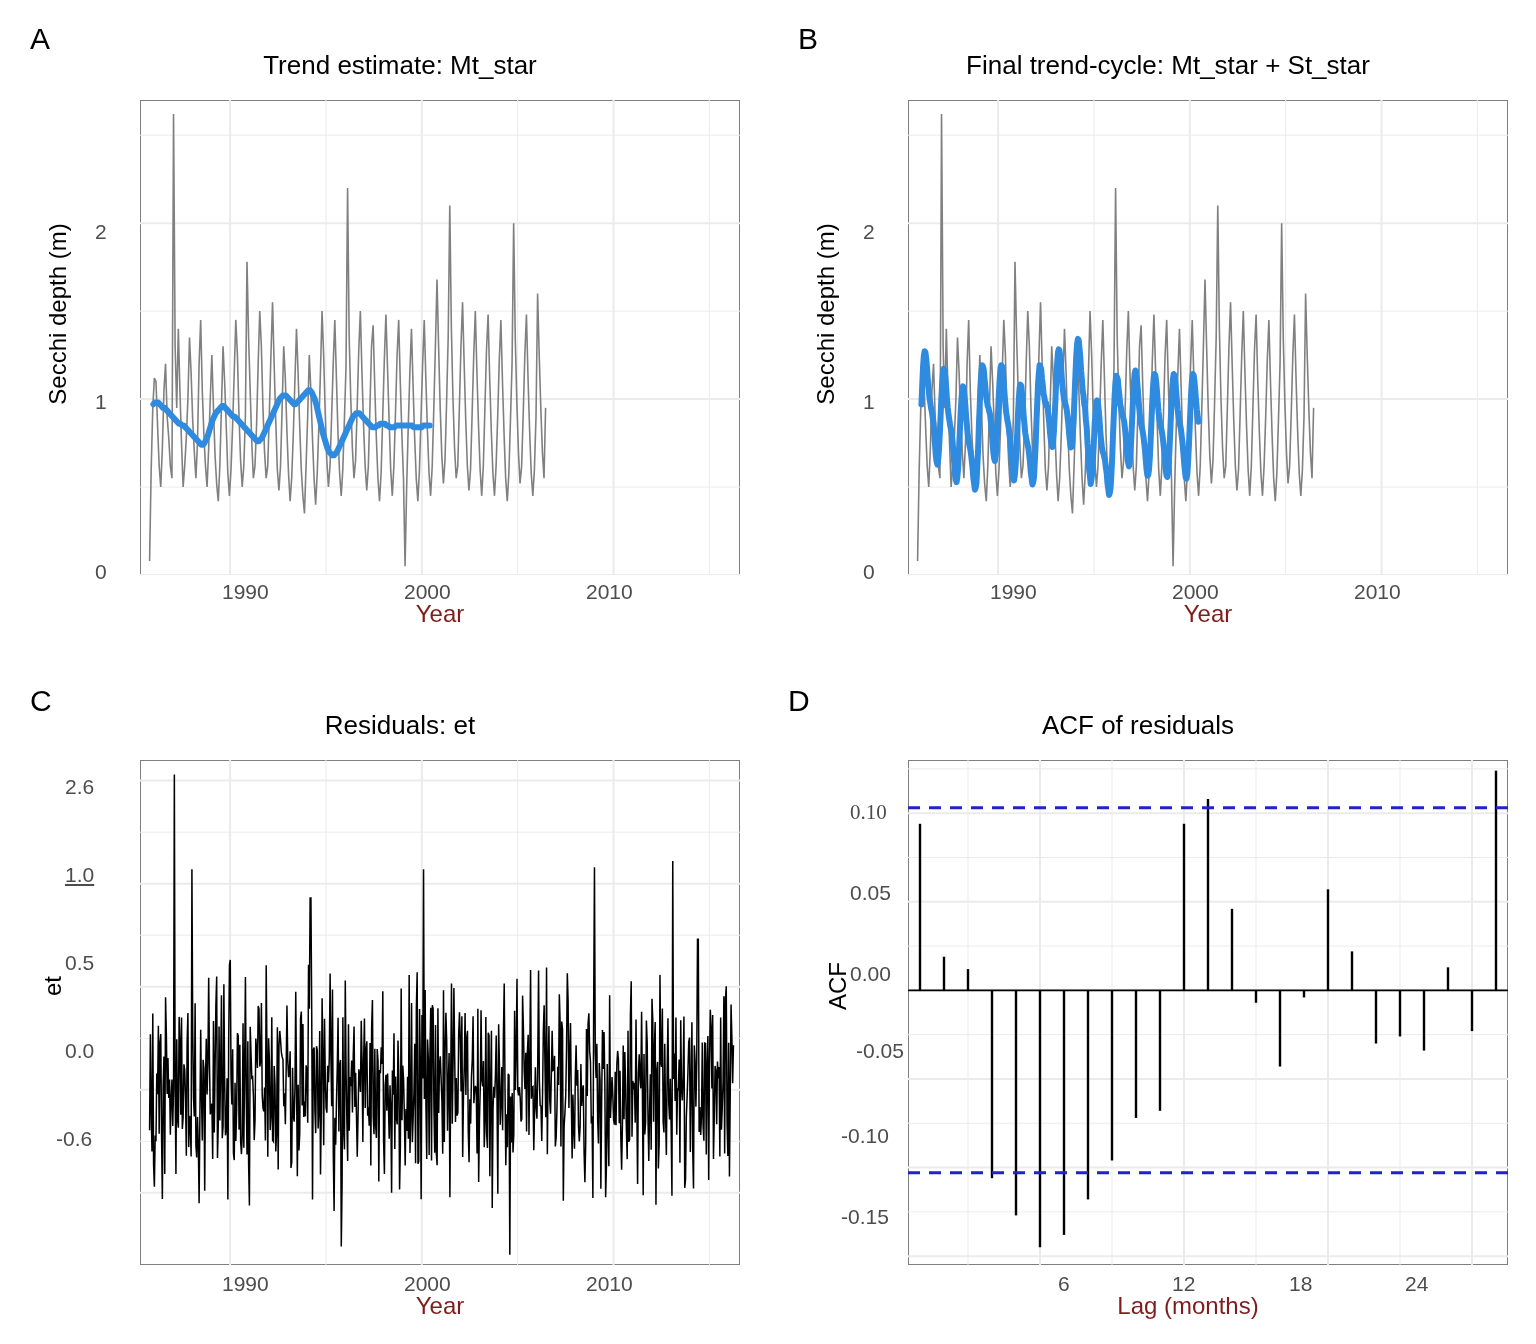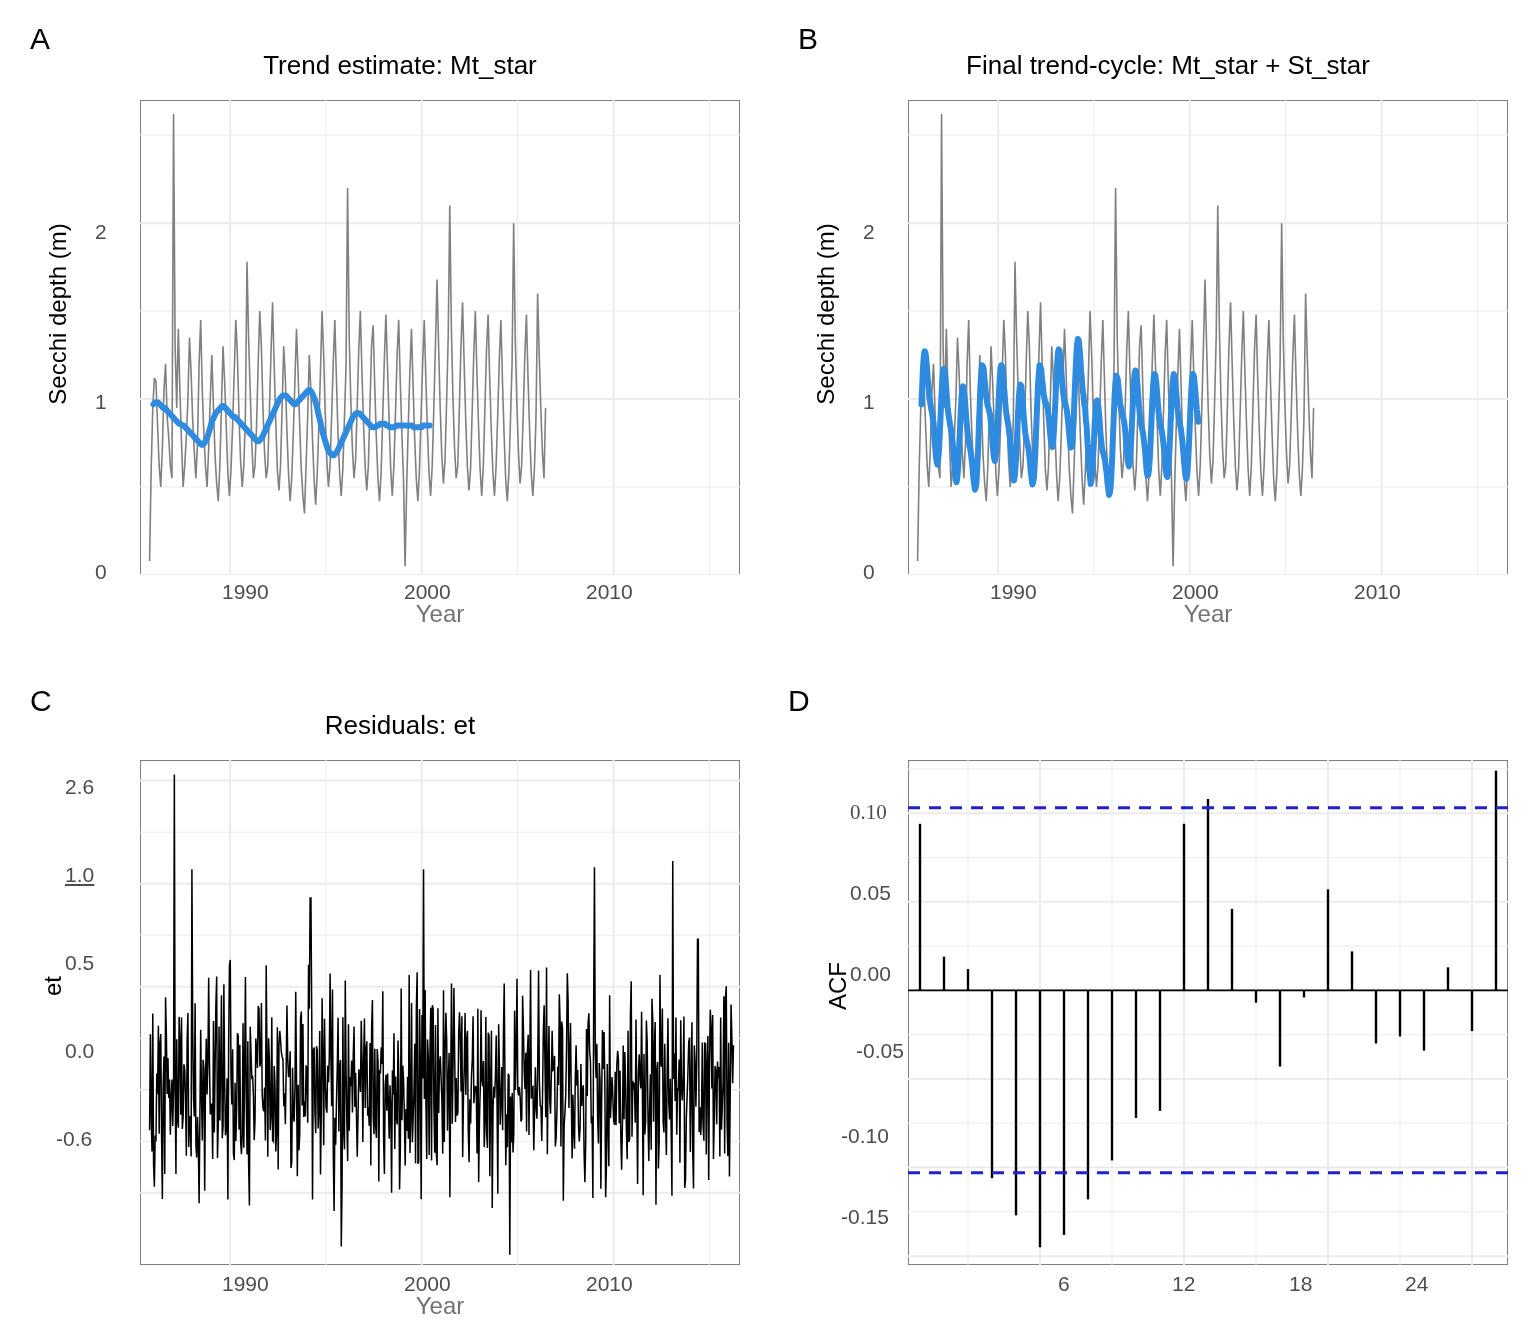--- a/index.html
+++ b/index.html
@@ -3,21 +3,21 @@
 <meta charset="utf-8">
 <style>
   html,body{margin:0;padding:0;background:#ffffff;}
   body{width:1536px;height:1344px;font-family:"Liberation Sans",sans-serif;color:#000;}
   .grid{display:grid;grid-template-columns:768px 768px;grid-template-rows:672px 672px;width:1536px;height:1344px;}
   .panel{position:relative;}
   .panel-letter{position:absolute;font-size:30px;color:#000;}
   .panel-title{position:absolute;text-align:center;font-size:26px;color:#000;}
   .plotwrap{position:absolute;}
   .axis-title-y{position:absolute;transform-origin:center;font-size:24px;color:#000;white-space:nowrap;}
-  .axis-title-x{position:absolute;font-size:24px;text-align:center;color:#737373;}
+  .axis-title-x{position:absolute;font-size:24px;text-align:center;color:#7f1d1d;}
   .tick-label{position:absolute;font-size:21px;color:#4d4d4d;white-space:nowrap;}
   svg{display:block;}
 </style>
 </head>
 <body>
 
 <div class="grid">
 
   <div class="panel">
     <div class="panel-letter" style="left:30px;top:22px;">A</div>
@@ -126,21 +126,23 @@
           <line x1="0" y1="278.265306122449" x2="600" y2="278.265306122449" stroke="#EBEBEB" stroke-width="1"></line>
           <line x1="0" y1="175.20408163265307" x2="600" y2="175.20408163265307" stroke="#EBEBEB" stroke-width="1"></line>
           <line x1="0" y1="72.14285714285717" x2="600" y2="72.14285714285717" stroke="#EBEBEB" stroke-width="1"></line>
           <path d="M9.58 370.17L10.38 274.17L11.18 351.51L11.98 391.41L12.78 253.53L13.58 404.77L14.38 426.78L15.18 375.62L15.97 381.47L16.77 313.40L17.57 334.11L18.37 265.74L19.17 373.63L19.97 282.98L20.77 274.11L21.57 376.36L22.36 439.09L23.16 326.11L23.96 296.48L24.76 414.08L25.56 237.34L26.36 274.18L27.16 333.92L27.96 298.02L28.75 337.91L29.55 319.57L30.35 374.68L31.15 339.15L31.95 319.43L32.75 366.01L33.55 329.17L34.35 14.43L35.14 326.84L35.94 414.07L36.74 279.31L37.54 359.41L38.34 367.73L39.14 256.89L39.94 281.72L40.73 354.80L41.53 257.49L42.33 369.03L43.13 357.10L43.93 304.37L44.73 310.09L45.53 338.79L46.33 395.66L47.12 282.25L47.92 253.04L48.72 387.12L49.52 355.94L50.32 362.91L51.12 396.48L51.92 109.24L52.72 268.52L53.51 338.30L54.31 356.58L55.11 243.23L55.91 385.55L56.71 397.47L57.51 357.01L58.31 384.32L59.11 443.16L59.90 356.47L60.70 269.81L61.50 337.31L62.30 380.45L63.10 299.83L63.90 308.50L64.70 430.70L65.50 318.51L66.29 278.76L67.09 334.58L67.89 302.80L68.69 217.68L69.49 303.91L70.29 354.37L71.09 348.23L71.88 343.50L72.68 398.94L73.48 261.05L74.28 372.58L75.08 308.68L75.88 245.19L76.68 216.43L77.48 397.99L78.27 365.12L79.07 266.61L79.87 360.40L80.67 306.80L81.47 235.23L82.27 378.32L83.07 366.48L83.87 224.18L84.66 321.47L85.46 375.31L86.26 368.38L87.06 318.23L87.86 439.60L88.66 283.92L89.46 205.16L90.26 199.94L91.05 317.61L91.85 344.53L92.65 289.38L93.45 393.74L94.25 400.08L95.05 322.79L95.85 381.08L96.65 350.86L97.44 273.12L98.24 275.90L99.04 369.62L99.84 284.78L100.64 381.57L101.44 394.14L102.24 375.12L103.04 263.37L103.83 387.81L104.63 308.45L105.43 217.06L106.23 335.24L107.03 394.60L107.83 281.19L108.63 404.86L109.42 445.61L110.22 266.76L111.02 293.64L111.82 317.84L112.62 316.99L113.42 336.24L114.22 380.10L115.02 360.12L115.81 278.45L116.61 290.94L117.41 307.94L118.21 245.95L119.01 249.04L119.81 306.58L120.61 301.95L121.41 242.95L122.20 335.04L123.00 348.00L123.80 351.26L124.60 327.61L125.40 380.55L126.20 205.25L127.00 299.28L127.80 396.66L128.59 278.28L129.39 300.64L130.19 370.09L130.99 355.76L131.79 257.18L132.59 380.30L133.39 381.49L134.19 305.98L134.98 324.59L135.78 391.54L136.58 373.01L137.38 267.17L138.18 409.45L138.98 285.36L139.78 270.92L140.58 280.54L141.37 292.49L142.17 296.99L142.97 299.40L143.77 346.13L144.57 333.28L145.37 364.29L146.17 309.12L146.96 245.45L147.76 300.40L148.56 317.18L149.36 311.47L150.16 291.25L150.96 407.97L151.76 402.27L152.56 307.69L153.35 355.71L154.15 361.73L154.95 328.33L155.75 231.87L156.55 325.43L157.35 416.16L158.15 324.83L158.95 390.46L159.74 373.45L160.54 258.34L161.34 251.58L162.14 345.40L162.94 263.91L163.74 356.99L164.54 341.48L165.34 356.36L166.13 305.36L166.93 310.17L167.73 362.79L168.53 204.68L169.33 248.77L170.13 138.10L170.93 138.10L171.73 252.79L172.52 439.47L173.32 289.54L174.12 287.40L174.92 351.00L175.72 373.13L176.52 286.19L177.32 290.44L178.12 368.58L178.91 350.58L179.71 270.99L180.51 414.48L181.31 352.06L182.11 238.26L182.91 297.32L183.71 385.19L184.50 258.76L185.30 319.39L186.10 347.96L186.90 352.65L187.70 305.70L188.50 322.33L189.30 297.67L190.10 213.44L190.89 295.02L191.69 346.30L192.49 229.51L193.29 394.36L194.09 451.09L194.89 357.83L195.69 384.70L196.49 340.97L197.28 306.65L198.08 257.86L198.88 371.54L199.68 305.62L200.48 299.89L201.28 486.45L202.08 424.73L202.88 257.20L203.67 370.95L204.47 389.36L205.27 220.42L206.07 311.65L206.87 361.16L207.67 401.05L208.47 264.34L209.27 370.65L210.06 317.11L210.86 326.24L211.66 300.45L212.46 352.46L213.26 295.28L214.06 266.54L214.86 346.90L215.65 312.72L216.45 354.41L217.25 396.85L218.05 355.97L218.85 309.27L219.65 316.31L220.45 332.07L221.25 260.77L222.04 299.01L222.84 382.00L223.64 301.41L224.44 258.46L225.24 348.07L226.04 288.91L226.84 281.28L227.64 355.72L228.43 347.33L229.23 365.83L230.03 282.98L230.83 405.56L231.63 267.89L232.43 239.92L233.23 356.78L234.03 374.32L234.82 288.65L235.62 365.14L236.42 377.90L237.22 289.06L238.02 300.81L238.82 421.40L239.62 309.93L240.42 313.13L241.21 287.22L242.01 303.91L242.81 231.17L243.61 381.27L244.41 413.92L245.21 325.16L246.01 314.69L246.81 350.84L247.60 313.55L248.40 343.54L249.20 378.74L250.00 325.16L250.80 347.08L251.60 432.73L252.40 310.55L253.19 334.65L253.99 273.28L254.79 389.06L255.59 316.59L256.39 358.04L257.19 364.51L257.99 280.55L258.79 315.11L259.58 429.38L260.38 386.69L261.18 228.58L261.98 360.13L262.78 305.66L263.58 319.92L264.38 356.63L265.18 405.60L265.97 348.93L266.77 370.96L267.57 316.84L268.37 378.81L269.17 214.93L269.97 393.09L270.77 355.34L271.57 242.91L272.36 382.15L273.16 357.64L273.96 332.06L274.76 283.80L275.56 403.19L276.36 248.33L277.16 212.33L277.96 403.76L278.75 401.68L279.55 249.10L280.35 304.38L281.15 439.17L281.95 255.10L282.75 318.54L283.55 109.24L284.35 338.94L285.14 230.01L285.94 345.65L286.74 398.92L287.54 279.46L288.34 298.68L289.14 395.09L289.94 293.72L290.73 247.81L291.53 400.56L292.33 245.27L293.13 248.51L293.93 348.75L294.73 392.77L295.53 264.95L296.33 394.07L297.12 405.25L297.92 248.28L298.72 352.94L299.52 304.36L300.32 296.25L301.12 318.82L301.92 341.35L302.72 393.78L303.51 230.36L304.31 382.07L305.11 291.13L305.91 252.87L306.71 281.54L307.51 370.80L308.31 321.25L309.11 293.07L309.90 437.15L310.70 318.92L311.50 223.47L312.30 363.74L313.10 300.16L313.90 228.09L314.70 297.85L315.50 362.09L316.29 318.12L317.09 355.52L317.89 352.61L318.69 274.11L319.49 252.19L320.29 280.05L321.09 331.47L321.88 256.27L322.68 396.99L323.48 335.70L324.28 305.72L325.08 253.07L325.88 335.10L326.68 278.94L327.48 270.77L328.27 372.01L329.07 402.31L329.87 339.35L330.67 363.63L331.47 316.56L332.27 299.41L333.07 256.29L333.87 343.15L334.66 331.87L335.46 325.91L336.26 328.27L337.06 393.38L337.86 248.74L338.66 421.89L339.46 360.64L340.26 328.14L341.05 250.32L341.85 320.42L342.65 326.40L343.45 301.12L344.25 387.35L345.05 361.05L345.85 257.03L346.65 373.83L347.44 387.93L348.24 272.74L349.04 275.66L349.84 416.35L350.64 325.33L351.44 270.74L352.24 448.05L353.04 348.19L353.83 326.77L354.63 337.84L355.43 315.13L356.23 275.44L357.03 339.92L357.83 433.70L358.63 264.33L359.42 304.72L360.22 364.79L361.02 341.85L361.82 307.04L362.62 370.29L363.42 274.48L364.22 223.63L365.02 329.32L365.81 405.20L366.61 354.28L367.41 387.27L368.21 313.71L369.01 315.35L369.81 494.69L370.61 336.60L371.41 382.41L372.20 332.98L373.00 392.57L373.80 374.30L374.60 250.85L375.40 330.10L376.20 291.72L377.00 218.72L377.80 330.47L378.59 335.30L379.39 327.10L380.19 337.43L380.99 361.49L381.79 358.84L382.59 235.63L383.39 267.32L384.19 310.47L384.98 329.00L385.78 292.82L386.58 371.45L387.38 292.39L388.18 274.69L388.98 374.99L389.78 298.55L390.58 209.98L391.37 338.82L392.17 327.23L392.97 326.56L393.77 390.26L394.57 351.51L395.37 307.21L396.17 348.25L396.96 358.76L397.76 301.12L398.56 210.41L399.36 320.57L400.16 345.58L400.96 346.14L401.76 380.91L402.56 333.65L403.35 270.15L404.15 245.19L404.95 305.26L405.75 357.29L406.55 207.56L407.35 394.13L408.15 309.63L408.95 266.13L409.74 340.34L410.54 353.73L411.34 315.60L412.14 270.66L412.94 310.41L413.74 309.70L414.54 295.89L415.34 386.51L416.13 377.61L416.93 350.18L417.73 306.71L418.53 325.04L419.33 234.30L420.13 262.76L420.93 386.60L421.73 261.57L422.52 269.24L423.32 440.70L424.12 365.78L424.92 353.05L425.72 335.62L426.52 290.51L427.32 213.17L428.12 241.54L428.91 347.95L429.71 296.23L430.51 262.90L431.31 338.26L432.11 398.48L432.91 334.53L433.71 368.89L434.50 388.79L435.30 317.33L436.10 285.27L436.90 325.63L437.70 310.02L438.50 365.79L439.30 381.34L440.10 367.13L440.89 303.92L441.69 346.06L442.49 330.17L443.29 325.27L444.09 392.41L444.89 422.35L445.69 384.28L446.49 269.05L447.28 336.08L448.08 263.48L448.88 253.31L449.68 291.13L450.48 301.80L451.28 363.37L452.08 356.33L452.88 437.93L453.67 246.41L454.47 107.18L455.27 292.05L456.07 317.87L456.87 283.73L457.67 360.22L458.47 383.51L459.27 302.94L460.06 320.55L460.86 428.71L461.66 342.48L462.46 270.09L463.26 308.95L464.06 271.91L464.86 325.45L465.65 437.18L466.45 404.69L467.25 303.99L468.05 367.59L468.85 406.17L469.65 235.20L470.45 358.01L471.25 336.43L472.04 317.03L472.84 336.35L473.64 360.06L474.44 364.70L475.24 311.76L476.04 365.33L476.84 304.65L477.64 290.93L478.43 299.50L479.23 363.19L480.03 310.75L480.83 378.23L481.63 409.69L482.43 364.34L483.23 285.45L484.03 359.21L484.82 292.08L485.62 325.30L486.42 371.15L487.22 399.14L488.02 270.86L488.82 381.62L489.62 379.45L490.42 255.34L491.21 221.22L492.01 376.83L492.81 320.90L493.61 329.15L494.41 322.69L495.21 362.63L496.01 259.43L496.81 345.22L497.60 424.04L498.40 313.35L499.20 294.30L500.00 318.72L500.80 328.33L501.60 251.64L502.40 329.96L503.19 435.34L503.99 294.10L504.79 374.39L505.59 362.78L506.39 260.58L507.19 282.46L507.99 357.80L508.79 400.96L509.58 350.07L510.38 314.38L511.18 389.78L511.98 238.84L512.78 259.90L513.58 361.70L514.38 287.35L515.18 262.08L515.97 444.70L516.77 311.22L517.57 301.89L518.37 408.55L519.17 382.88L519.97 214.88L520.77 302.17L521.57 306.99L522.36 248.62L523.16 361.61L523.96 372.48L524.76 283.68L525.56 355.24L526.36 394.88L527.16 311.75L527.96 258.37L528.75 342.91L529.55 359.54L530.35 318.76L531.15 367.48L531.95 435.75L532.75 101.00L533.55 319.01L534.35 293.55L535.14 341.05L535.94 257.46L536.74 374.81L537.54 328.06L538.34 330.16L539.14 299.63L539.94 402.74L540.73 260.15L541.53 327.94L542.33 340.43L543.13 316.51L543.93 256.40L544.73 427.82L545.53 419.36L546.33 357.28L547.12 337.13L547.92 312.46L548.72 281.96L549.52 277.62L550.32 392.07L551.12 326.60L551.92 262.36L552.72 390.01L553.51 428.50L554.31 285.41L555.11 301.21L555.91 346.63L556.71 304.68L557.51 179.33L558.31 179.33L559.11 372.01L559.90 347.04L560.70 374.92L561.50 356.35L562.30 282.39L563.10 366.04L563.90 380.72L564.70 283.10L565.50 283.51L566.29 394.49L567.09 305.08L567.89 275.93L568.69 419.91L569.49 302.67L570.29 249.67L571.09 268.37L571.88 328.52L572.68 254.90L573.48 399.08L574.28 357.45L575.08 305.89L575.88 310.87L576.68 364.32L577.48 301.46L578.27 318.20L579.07 306.99L579.87 396.53L580.67 257.47L581.47 369.78L582.27 346.89L583.07 322.28L583.87 236.35L584.66 393.38L585.46 238.81L586.26 226.18L587.06 363.84L587.86 395.95L588.66 282.80L589.46 416.60L590.26 331.06L591.05 244.50L591.85 276.02L592.65 323.19L593.45 285.28" fill="none" stroke="#000000" stroke-width="1.5"></path>
         </svg>
     </div>
   </div>
 
   <div class="panel">
     <div class="panel-letter" style="left:20px;top:12px;">D</div>
+    <div class="panel-title" style="left:60px;top:38px;width:620px;">ACF of residuals</div>
     <div class="axis-title-y" style="left:-30px;top:300px;width:200px;transform:rotate(-90deg);text-align:center;">ACF</div>
+    <div class="axis-title-x" style="left:140px;top:620px;width:560px;">Lag (months)</div>
 
     <div class="tick-label" style="left:82px;top:128px;font-family:Liberation Serif, serif;">0.10</div>
     <div class="tick-label" style="left:82px;top:209px;">0.05</div>
     <div class="tick-label" style="left:82px;top:290px;text-align:right;">0.00</div>
     <div class="tick-label" style="left:73px;top:367px;margin-left:15px;">-0.05</div>
     <div class="tick-label" style="left:73px;top:452px;">-0.10</div>
     <div class="tick-label" style="left:73px;top:533px;">-0.15</div>
 
     <div class="tick-label" style="left:290px;top:600px;">6</div>
     <div class="tick-label" style="left:404px;top:600px;">12</div>

